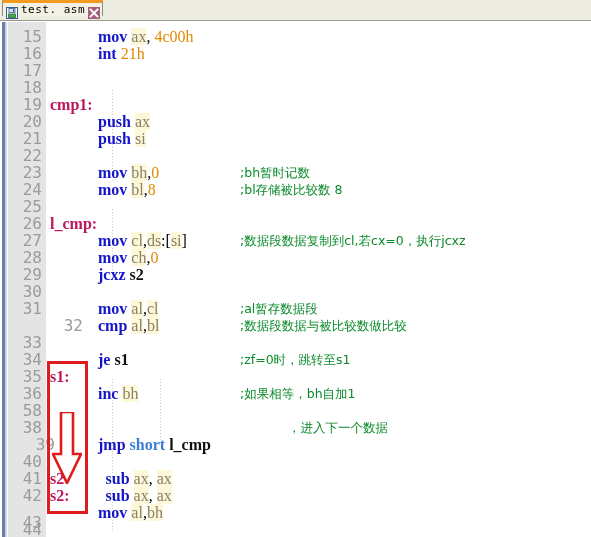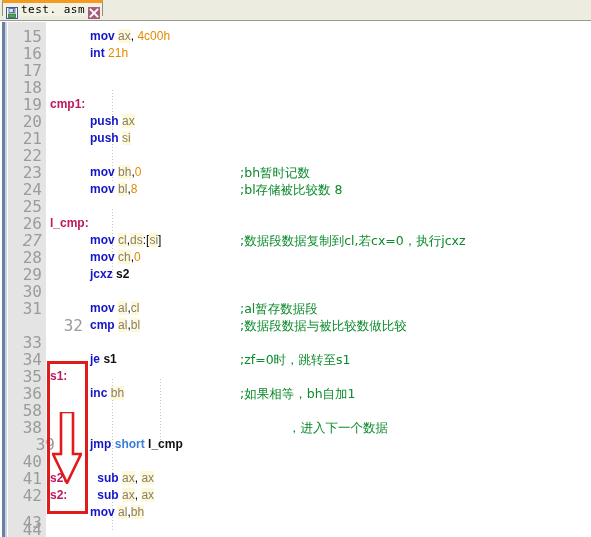--- a/index.html
+++ b/index.html
@@ -61,22 +61,22 @@
     background:#ffffff;
   }
   .lnum{
     position:absolute;left:8px;width:34px;height:17px;line-height:17px;
     text-align:right;
     font-family:"DejaVu Sans Mono","Liberation Mono",monospace;
     font-size:16px;color:#9b9b9b;
   }
   .ltext{
     position:absolute;left:50px;height:17px;line-height:17px;
-    font-family:Liberation Sans, sans-serif;
-    font-size:12px;white-space:pre;
+    font-family:Liberation Serif, serif;
+    font-size:16px;white-space:pre;
   }
 
   
   .kw     {color:#1515c8;font-weight:bold;}
   .kw2    {color:#3a7fd5;font-weight:bold;}
   .reg    {color:#8a7f6a;background:#fdf8d8;}
   .num    {color:#e08a00;}
   .lbl    {color:#be185d;font-weight:bold;}
   .lblref {color:#101010;font-weight:bold;}
   .punc   {color:#000000;}
@@ -160,21 +160,21 @@
         <div class="lnum" style="top: 125px;">22</div>
         <div class="lnum" style="top: 142px;">23</div>
         <div class="ltext" style="top: 142px;"><span class="punc">            </span><span class="kw">mov</span><span class="punc"> </span><span class="reg">bh</span><span class="punc">,</span><span class="num">0</span></div>
         <div class="ltext cmtcn" style="top: 142px; left: 240px;">;bh暂时记数</div>
         <div class="lnum" style="top: 159px;">24</div>
         <div class="ltext" style="top: 159px;"><span class="punc">            </span><span class="kw">mov</span><span class="punc"> </span><span class="reg">bl</span><span class="punc">,</span><span class="num">8</span></div>
         <div class="ltext cmtcn" style="top: 159px; left: 240px;">;bl存储被比较数 8</div>
         <div class="lnum" style="top: 176px;">25</div>
         <div class="lnum" style="top: 193px;">26</div>
         <div class="ltext" style="top: 193px;"><span class="lbl">l_cmp:</span></div>
-        <div class="lnum" style="top: 210px; font-style: italic;">27</div>
+        <div class="lnum" style="top: 210px;">27</div>
         <div class="ltext" style="top: 210px;"><span class="punc">            </span><span class="kw">mov</span><span class="punc"> </span><span class="reg">cl</span><span class="punc">,</span><span class="reg">ds</span><span class="punc">:[</span><span class="reg">si</span><span class="punc">]</span></div>
         <div class="ltext cmtcn" style="top: 210px; left: 240px;">;数据段数据复制到cl,若cx=0，执行jcxz</div>
         <div class="lnum" style="top: 227px;">28</div>
         <div class="ltext" style="top: 227px;"><span class="punc">            </span><span class="kw">mov</span><span class="punc"> </span><span class="reg">ch</span><span class="punc">,</span><span class="num">0</span></div>
         <div class="lnum" style="top: 244px;">29</div>
         <div class="ltext" style="top: 244px;"><span class="punc">            </span><span class="kw">jcxz</span><span class="punc"> </span><span class="lblref">s2</span></div>
         <div class="lnum" style="top: 261px;">30</div>
         <div class="lnum" style="top: 278px;">31</div>
         <div class="ltext" style="top: 278px;"><span class="punc">            </span><span class="kw">mov</span><span class="punc"> </span><span class="reg">al</span><span class="punc">,</span><span class="reg">cl</span></div>
         <div class="ltext cmtcn" style="top: 278px; left: 240px;">;al暂存数据段</div>

